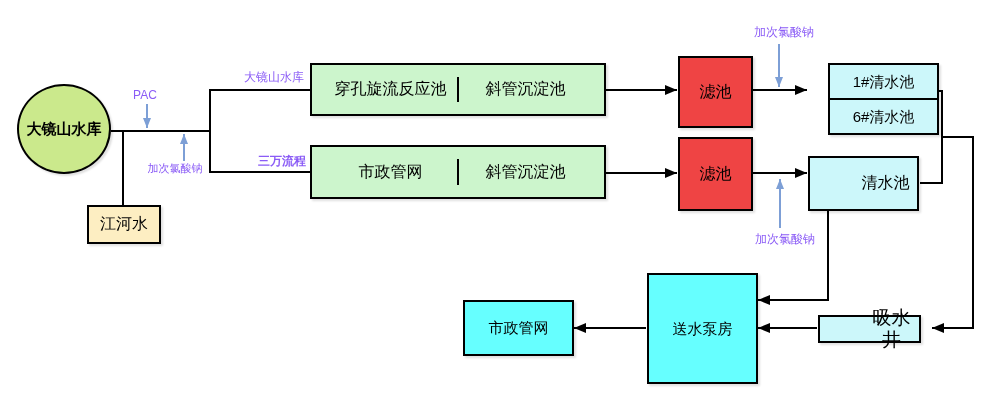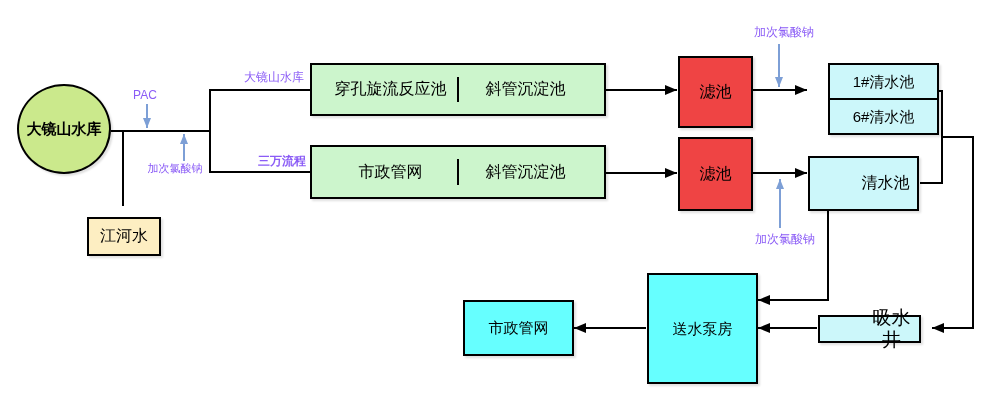--- a/index.html
+++ b/index.html
@@ -65,21 +65,21 @@
     <path d="M646,328 H574" stroke="#000" stroke-width="2" fill="none" marker-end="url(#ah)"></path>
 
     <path d="M147,104 V128" stroke="#7d9fd6" stroke-width="2" fill="none" marker-end="url(#bh)"></path>
     <path d="M184,161 V134" stroke="#7d9fd6" stroke-width="2" fill="none" marker-end="url(#bh)"></path>
     <path d="M779,44 V87" stroke="#7d9fd6" stroke-width="2" fill="none" marker-end="url(#bh)"></path>
     <path d="M780,228 V179" stroke="#7d9fd6" stroke-width="2" fill="none" marker-end="url(#bh)"></path>
   </svg>
 
   <div class="node ellipse fill-reservoir" style="left:17px;top:84px;width:94px;height:90px;">大镜山水库</div>
 
-  <div class="node fill-river" style="left:87px;top:217px;width:74px;height:39px;">江河水</div>
+  <div class="node fill-river" style="left:87px;top:205px;width:74px;height:39px;">江河水</div>
 
   <div class="node split fill-process" style="left:310px;top:63px;width:296px;height:53px;">
     <div class="cell first">穿孔旋流反应池</div>
     <div class="cell">斜管沉淀池</div>
   </div>
 
   <div class="node split fill-process" style="left:310px;top:145px;width:296px;height:54px;">
     <div class="cell first">市政管网</div>
     <div class="cell">斜管沉淀池</div>
   </div>

